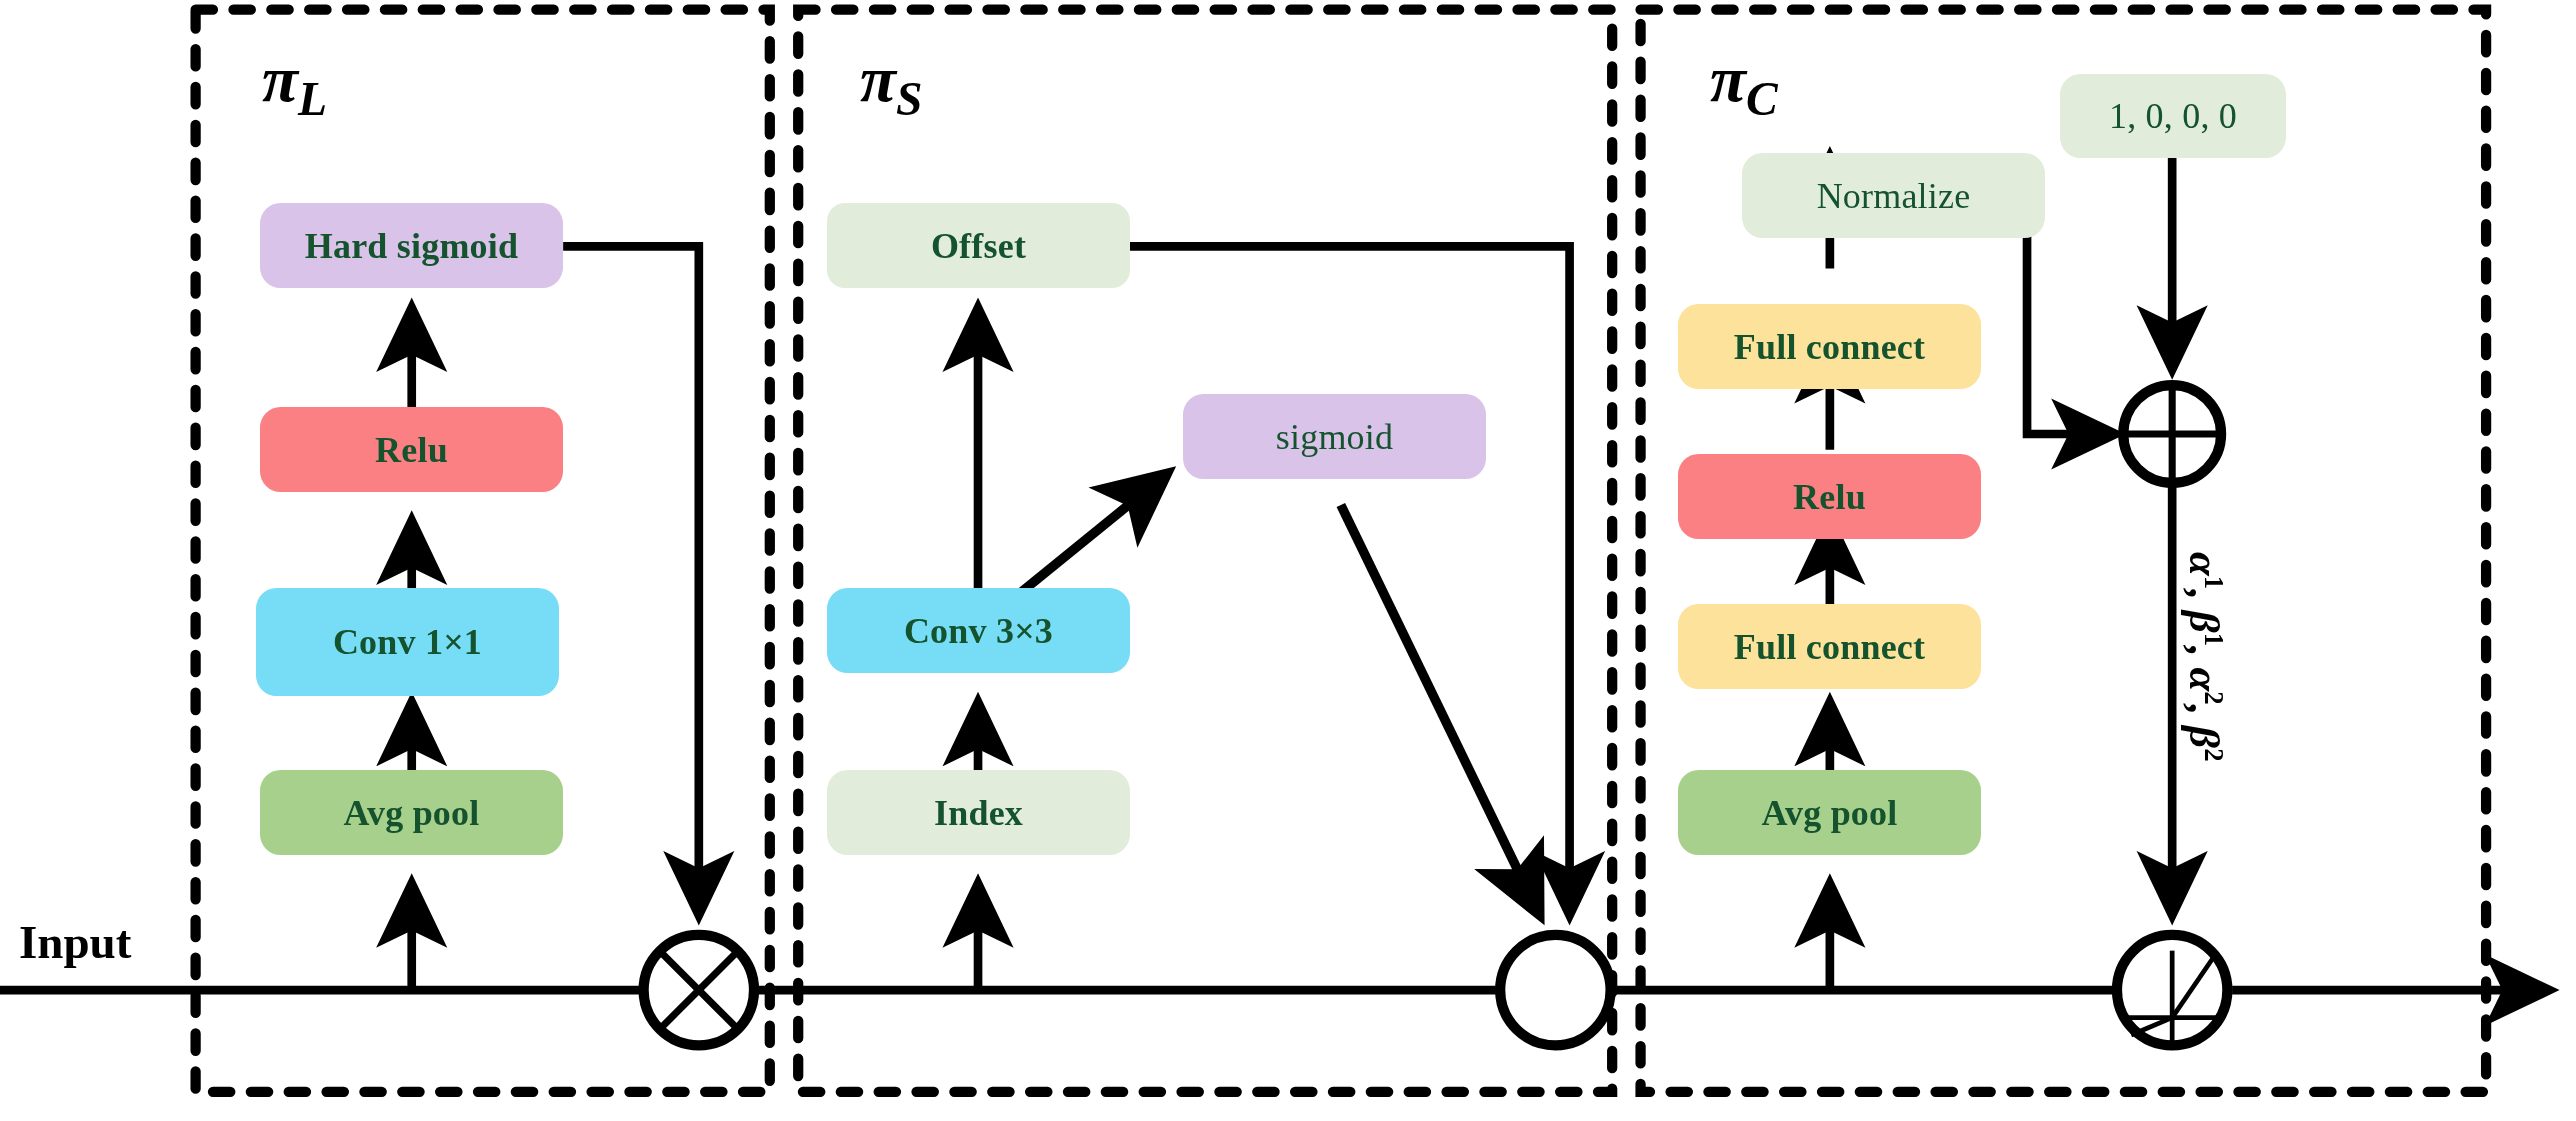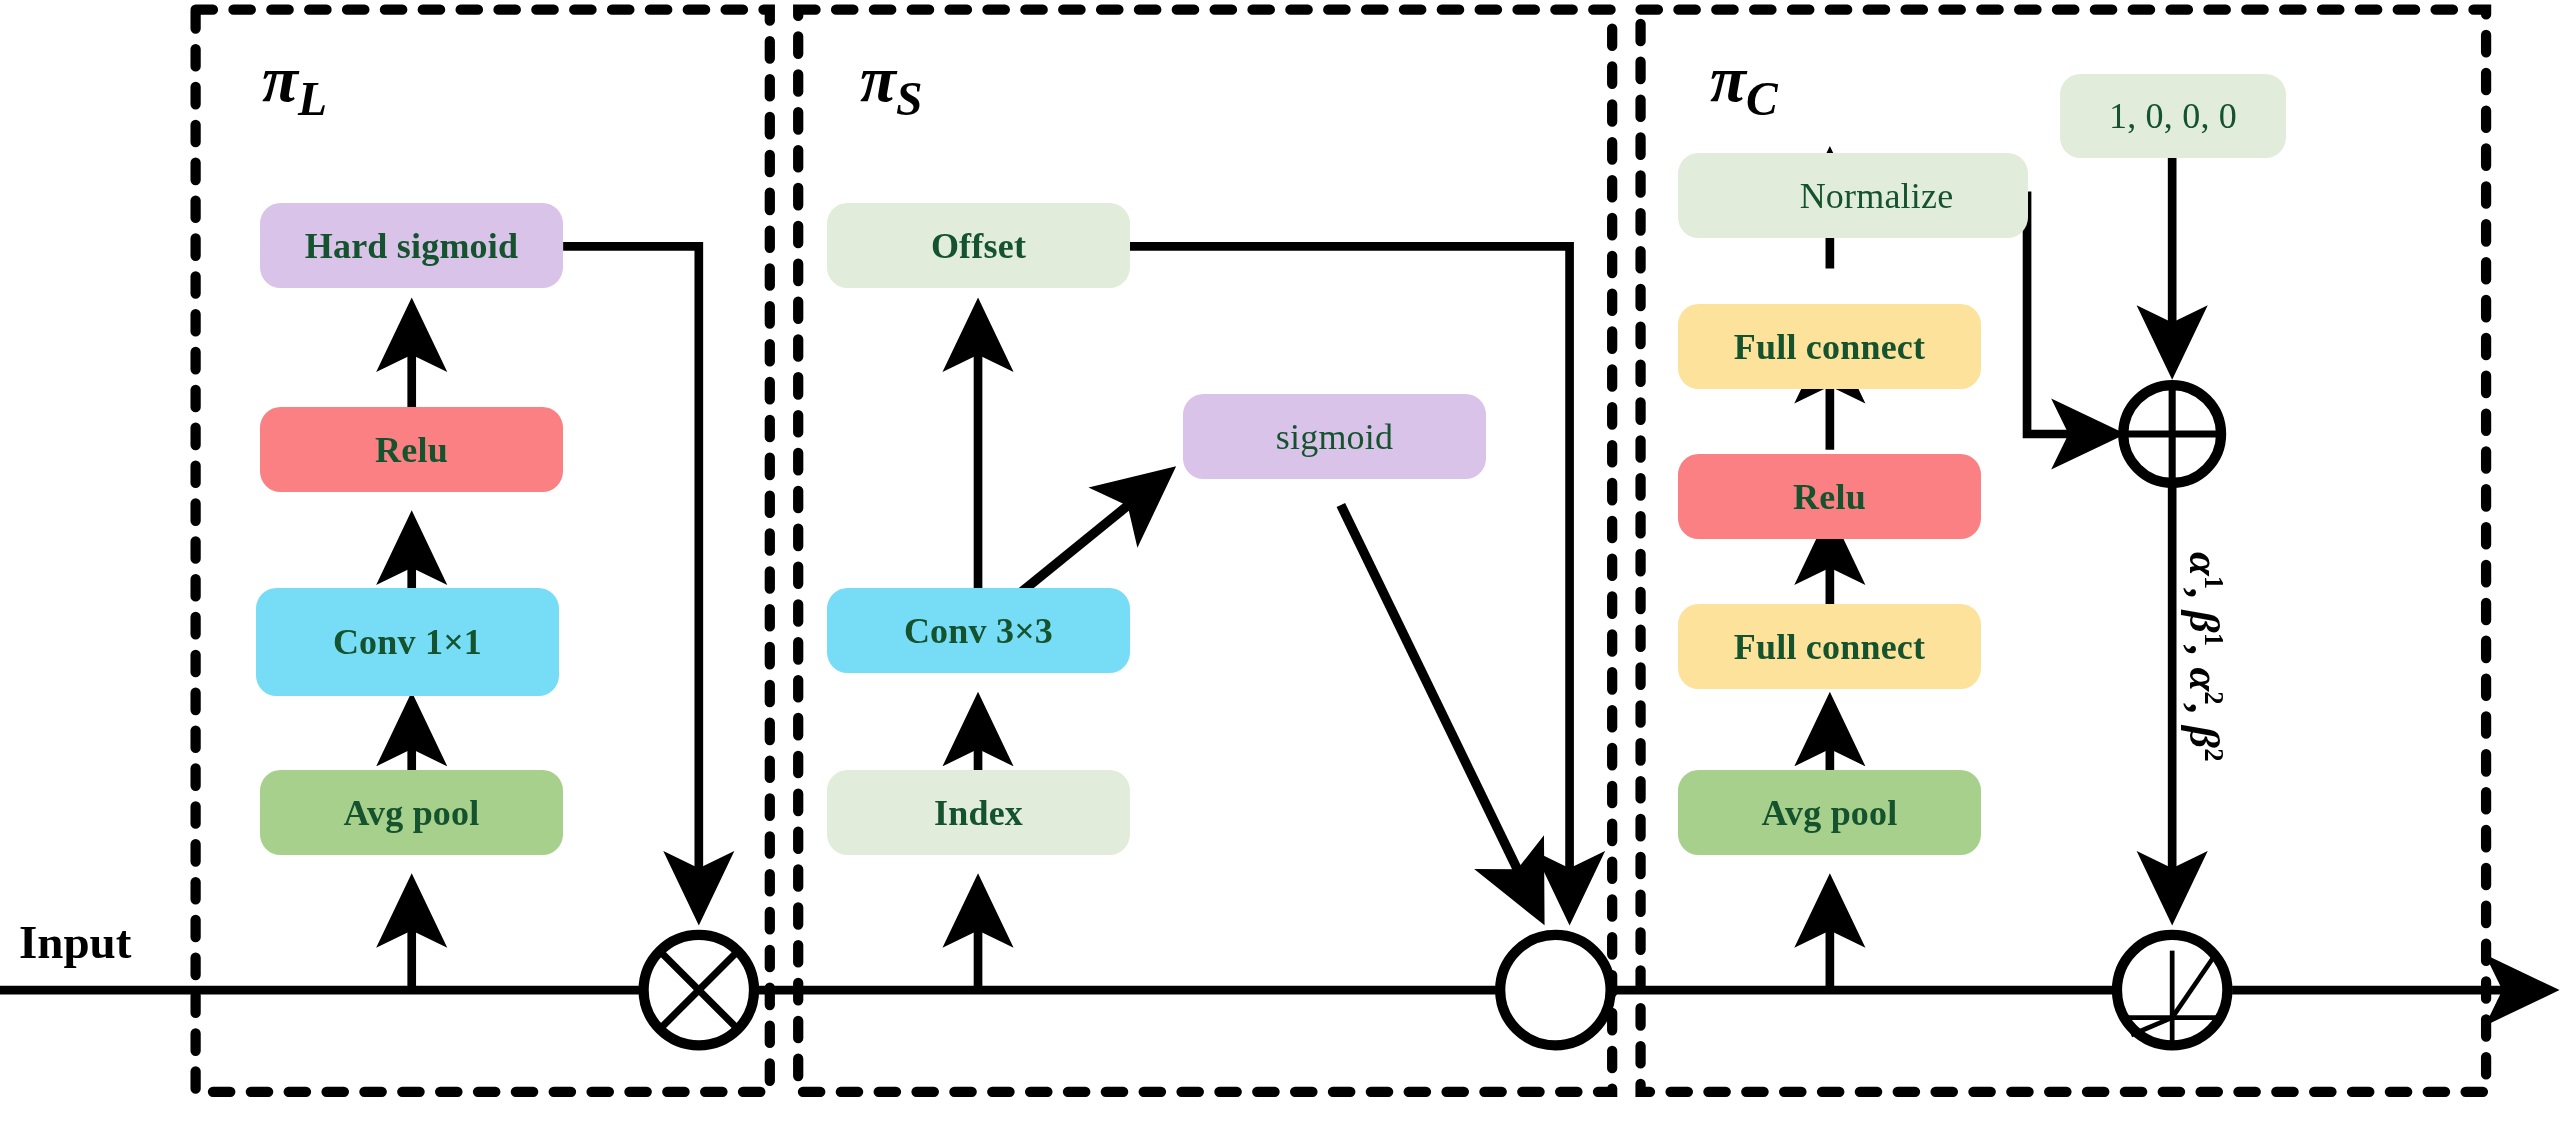--- a/index.html
+++ b/index.html
@@ -166,26 +166,26 @@
     <span>π</span><sub>C</sub>
   </div>
 
   <div class="input-label" style="left:11px; top:915px;">Input</div>
 
   <div class="blk" style="left:260px; top:203px; width:303px; height:85px; background:#d9c3e8;">Hard sigmoid</div>
   <div class="blk" style="left:260px; top:407px; width:303px; height:85px; background:#fa8084;">Relu</div>
   <div class="blk" style="left:256px; top:588px; width:303px; height:108px; background:#77dcf5;">Conv 1×1</div>
   <div class="blk" style="left:260px; top:770px; width:303px; height:85px; background:#a8d08d;">Avg pool</div>
 
-  <div class="blk" style="left:827px; top:203px; width:303px; height:85px; background:#e2ecda;">Offset</div>
+  <div class="blk" style="left:827px; top:203px; width:303px; height:85px; background:#e2ecda;border-radius:18px;">Offset</div>
   <div class="blk thin" style="left:1183px; top:394px; width:303px; height:85px; background:#d9c3e8;">sigmoid</div>
   <div class="blk" style="left:827px; top:588px; width:303px; height:85px; background:#77dcf5;">Conv 3×3</div>
   <div class="blk" style="left:827px; top:770px; width:303px; height:85px; background:#e2ecda;">Index</div>
 
-  <div class="blk thin" style="left:1678px; top:153px; width:303px; height:85px; background:#e2ecda;padding-left:47px;">Normalize</div>
+  <div class="blk thin" style="left:1742px; top:153px; width:303px; height:85px; background:#e2ecda;">Normalize</div>
   <div class="blk" style="left:1678px; top:304px; width:303px; height:85px; background:#fce29b;">Full connect</div>
   <div class="blk" style="left:1678px; top:454px; width:303px; height:85px; background:#fa8084;">Relu</div>
   <div class="blk" style="left:1678px; top:604px; width:303px; height:85px; background:#fce29b;">Full connect</div>
   <div class="blk" style="left:1678px; top:770px; width:303px; height:85px; background:#a8d08d;">Avg pool</div>
   <div class="blk thin" style="left:2060px; top:74px; width:226px; height:84px; background:#e2ecda;">1, 0, 0, 0</div>
 
   <div class="param-label" style="left:2229px; top:552px;">
     <span>α</span><sup>1</sup><span>, β</span><sup>1</sup><span>, α</span><sup>2</sup><span>, β</span><sup>2</sup>
   </div>
 

